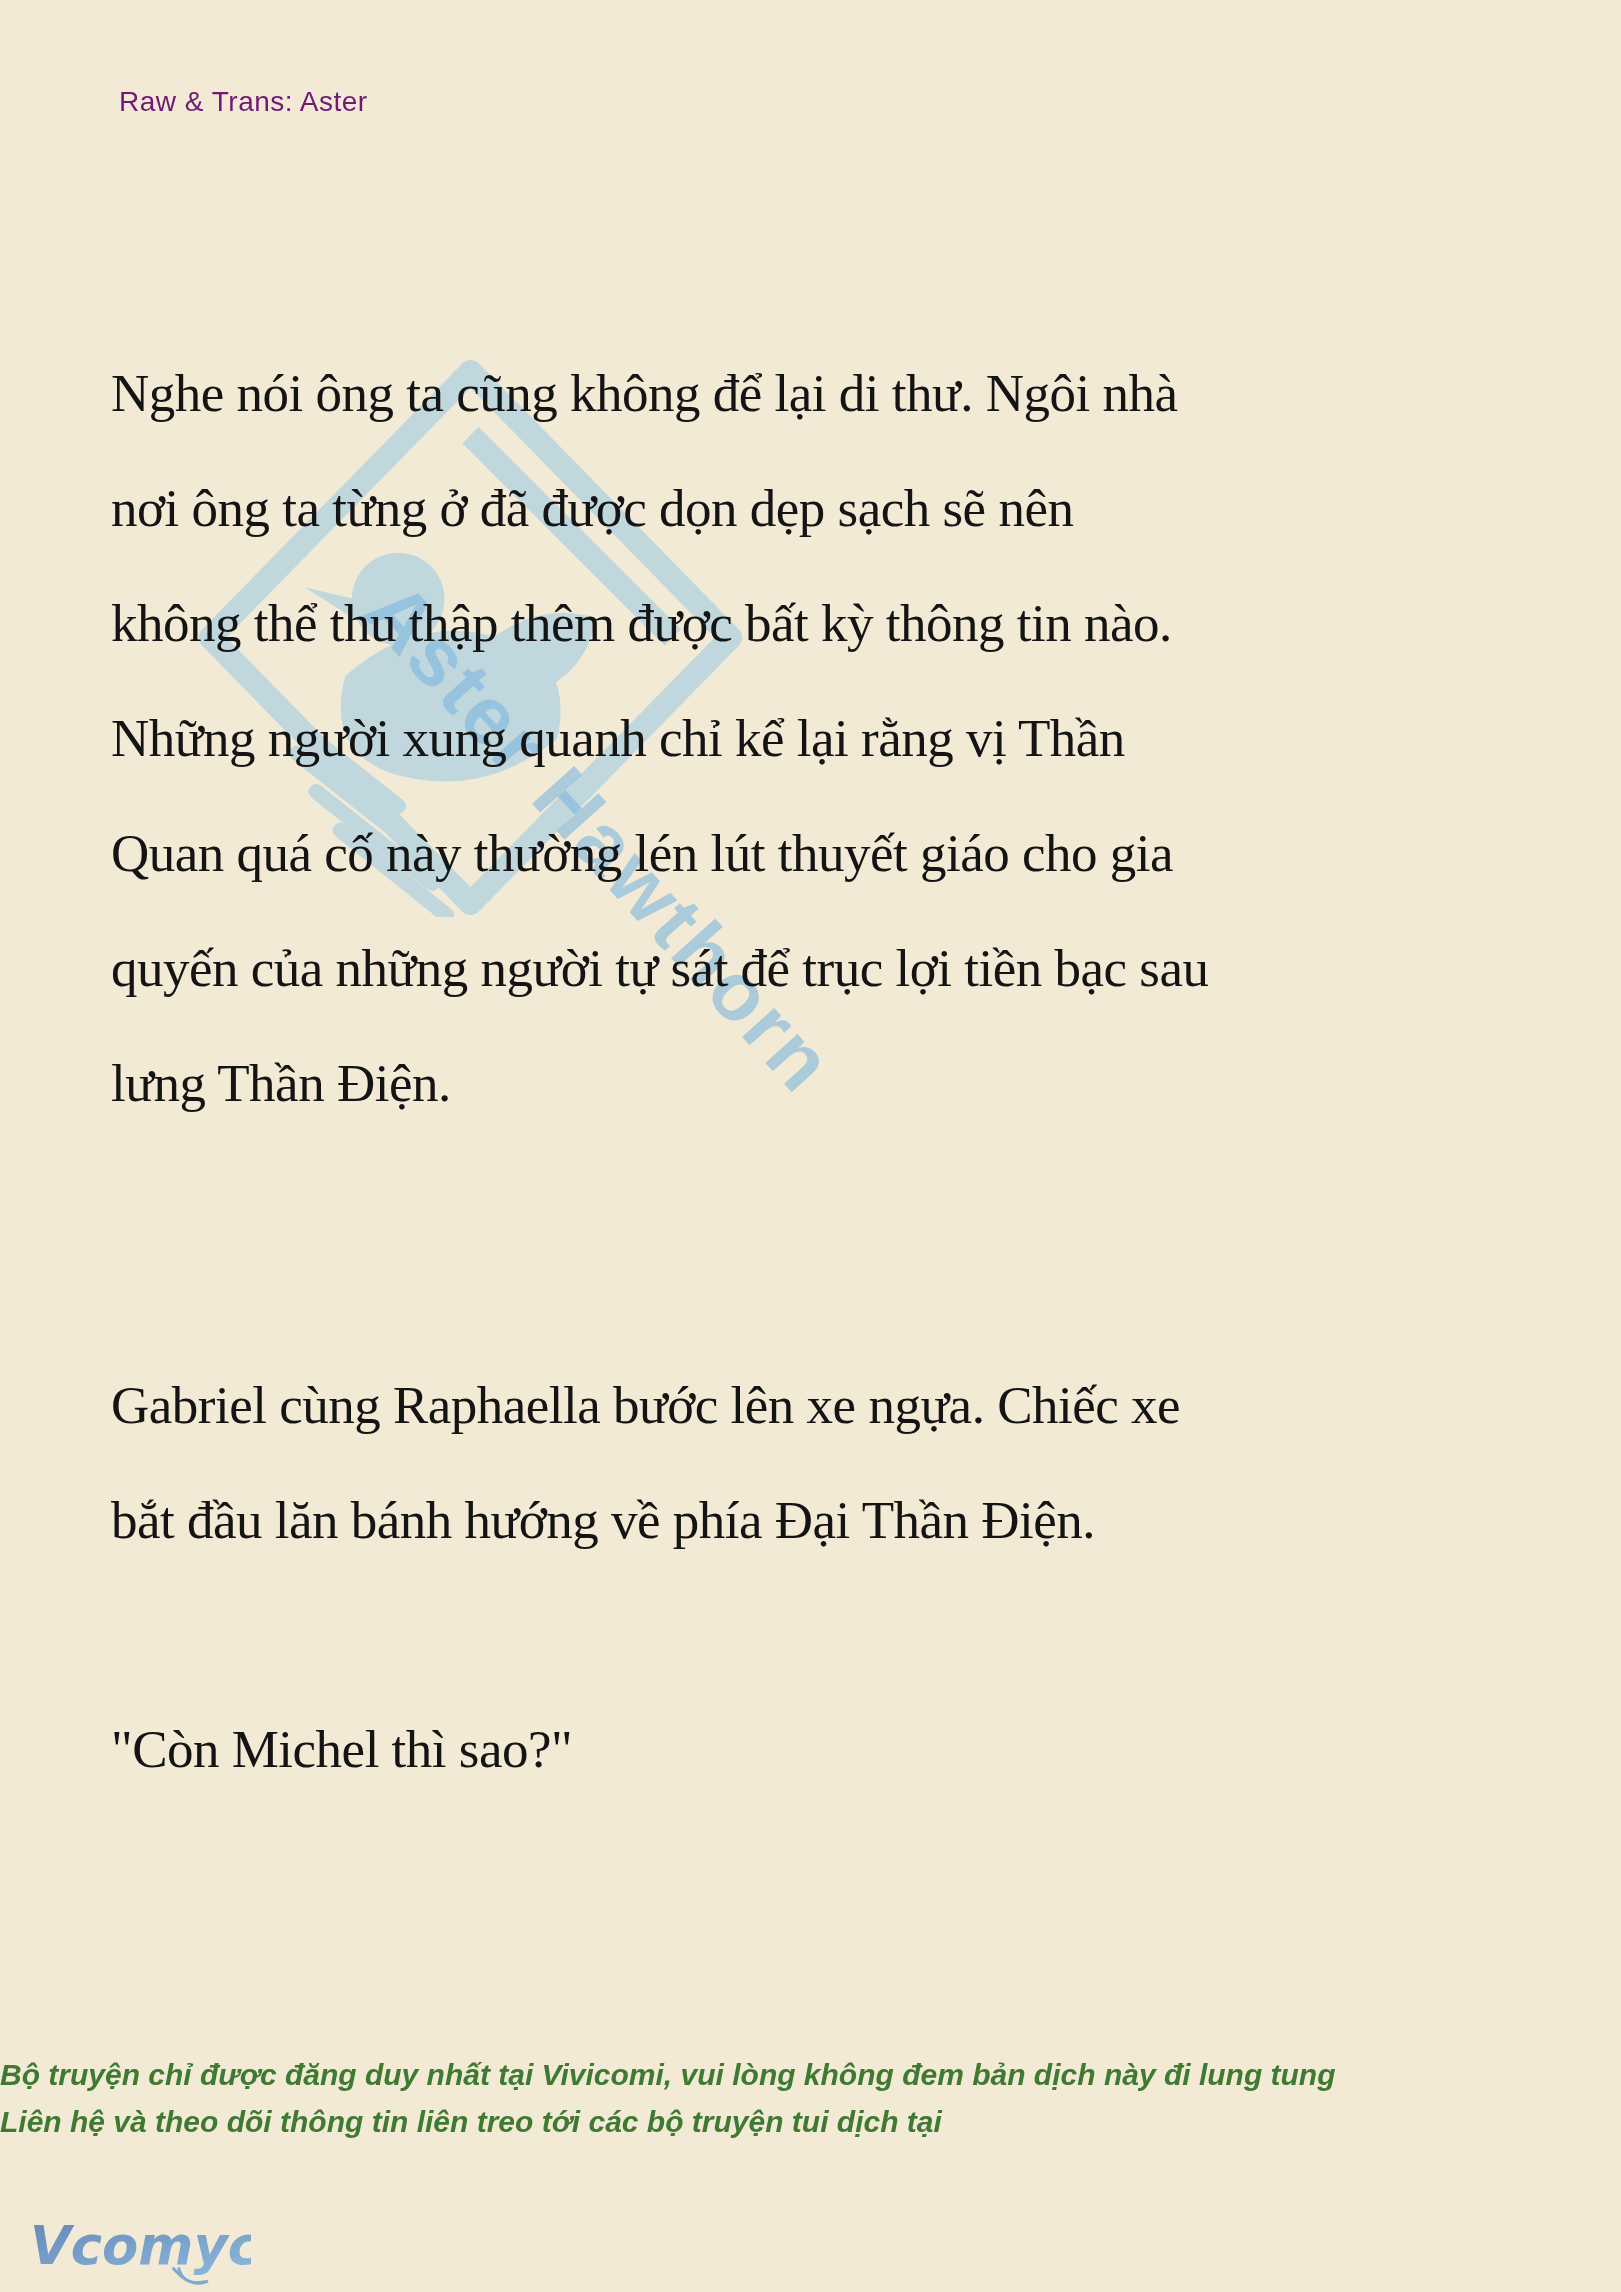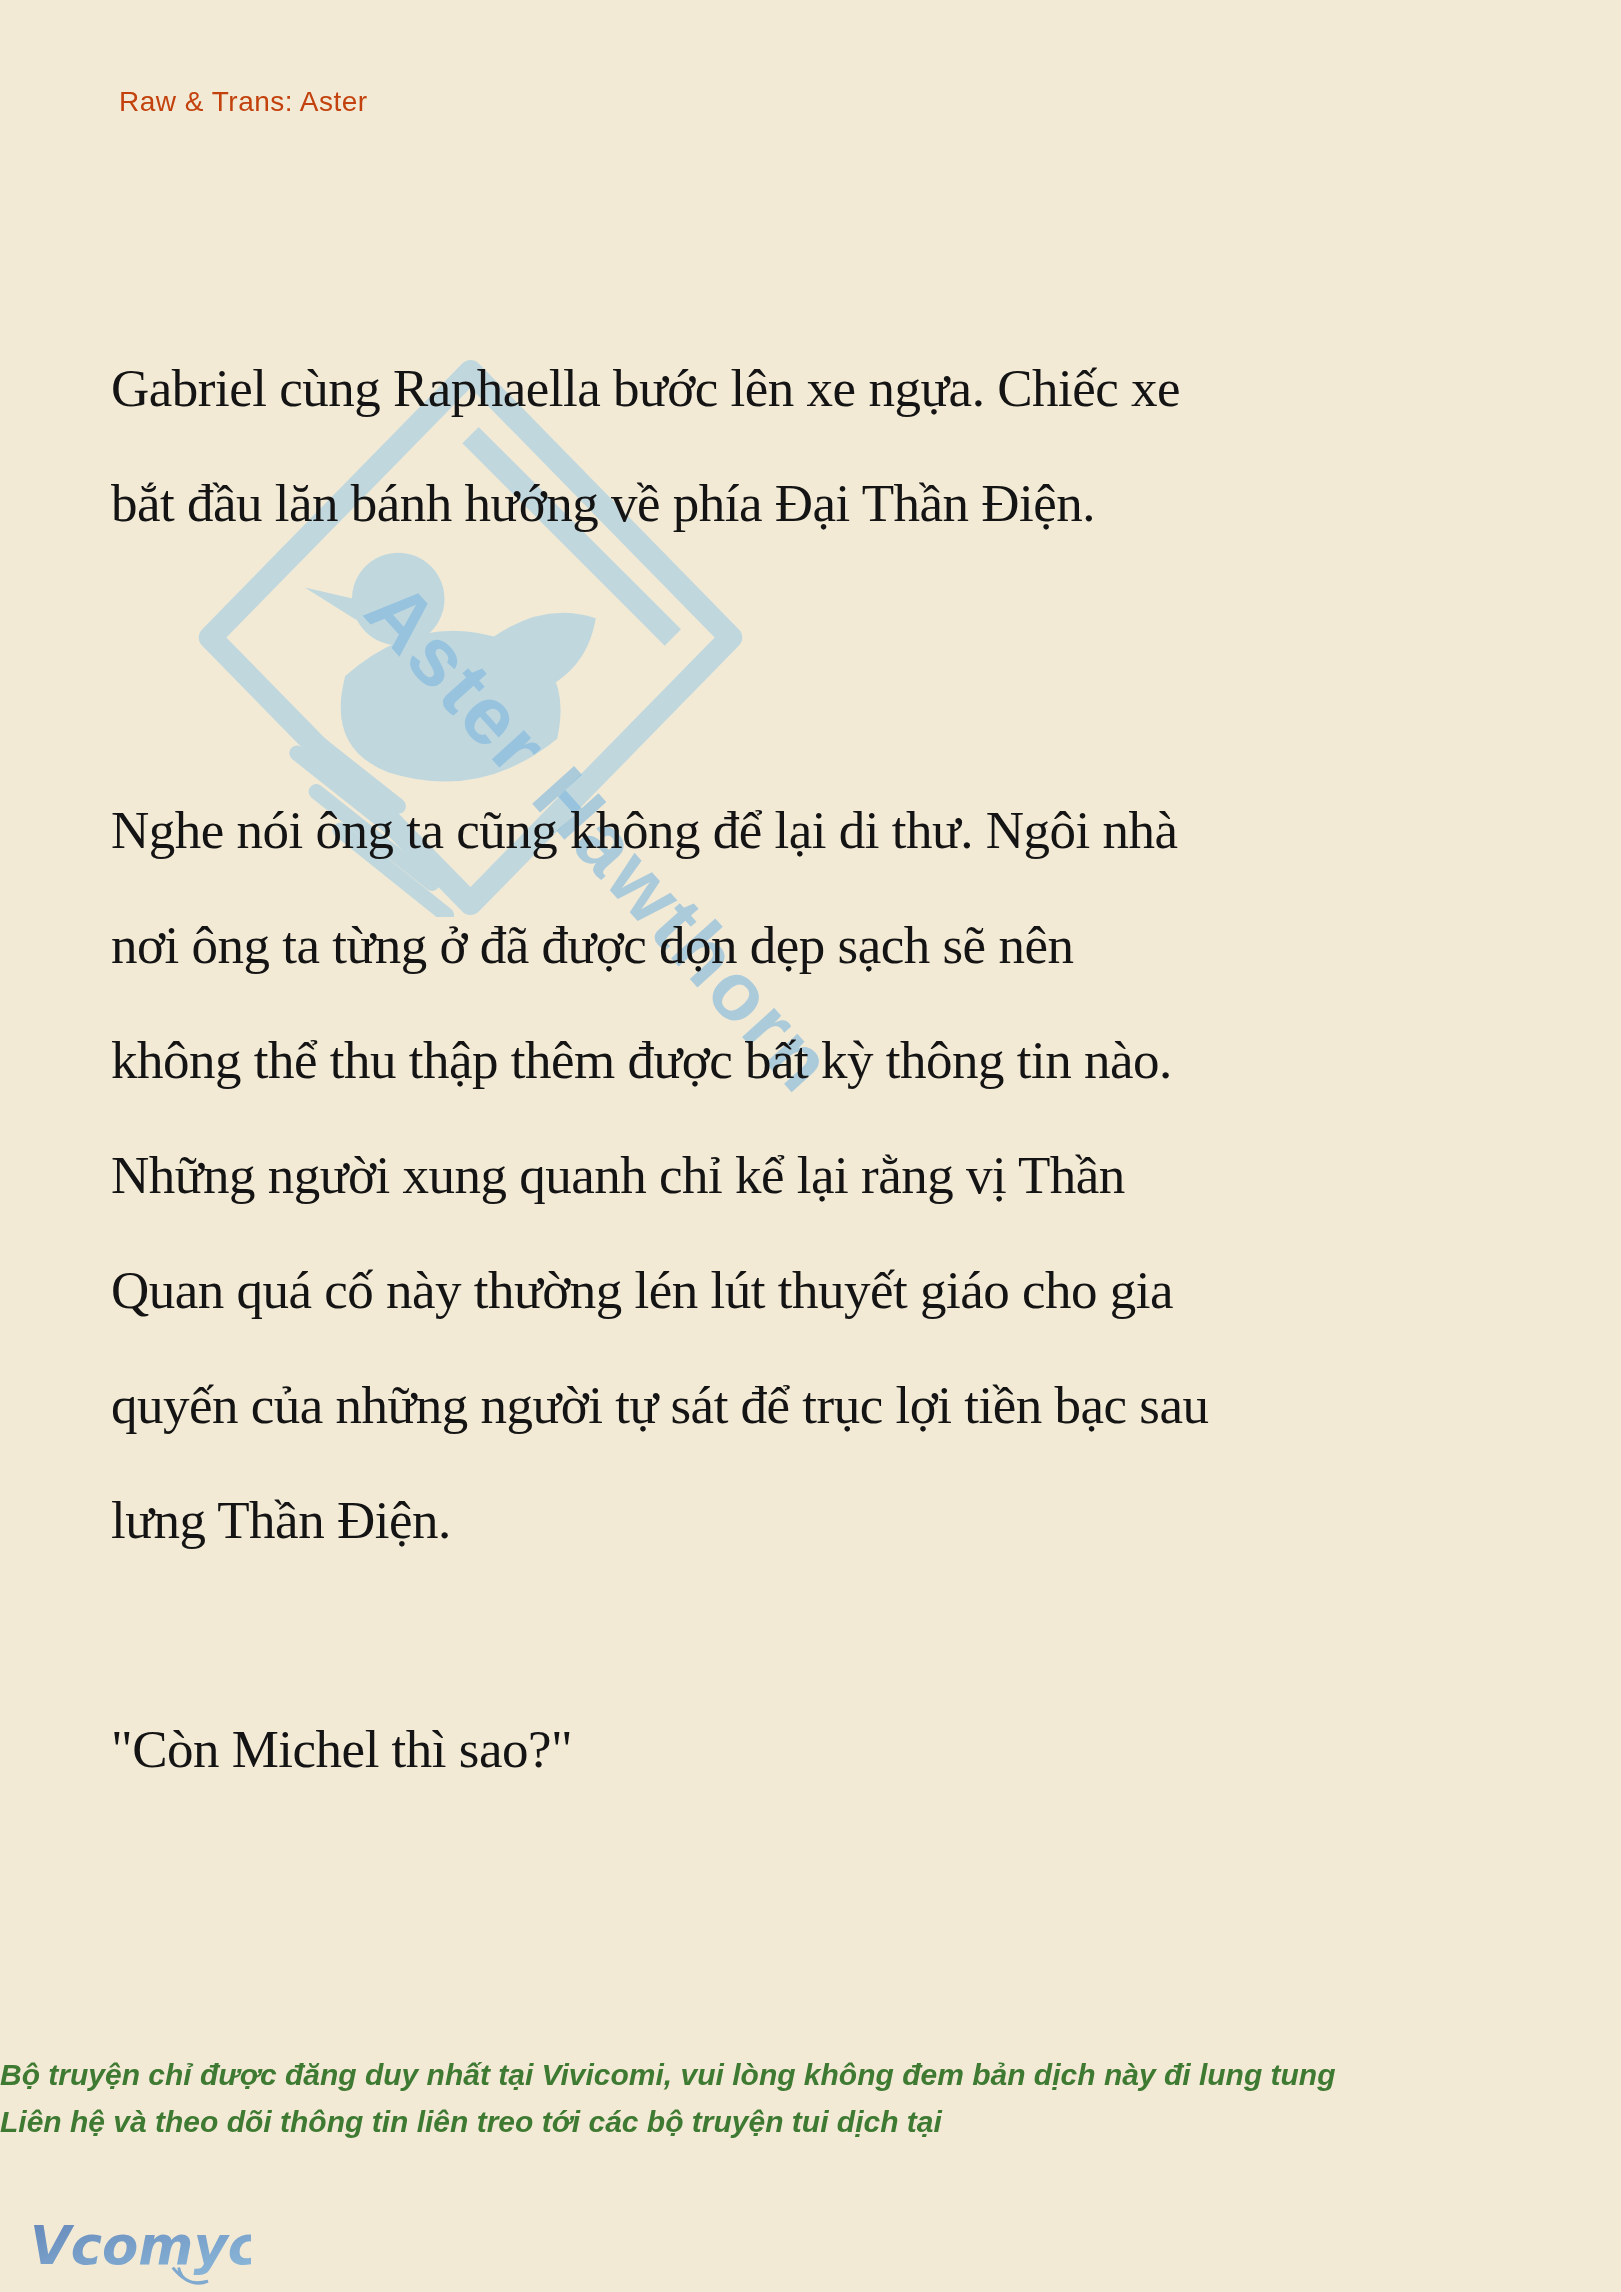--- a/index.html
+++ b/index.html
@@ -10,21 +10,21 @@
     height:2293px;
     background:var(--page-bg,#f3ead6);
     overflow:hidden;
   }
 
   
   .credit {
     position:absolute;
     left:119px; top:86px;
     font-size:28px;
-    color:#c2410c;
+    color:#701a75;
     font-family:"Liberation Sans", sans-serif;
     letter-spacing:0.5px;
   }
 
   
   .wm-icon {
     position:absolute;
     left:191px; top:358px;
     width:559px; height:559px;
     opacity:0.5;
@@ -105,22 +105,22 @@
       <path d="M95 370 L215 465"></path>
       <path d="M110 410 L230 505"></path>
       <path d="M130 450 L250 545"></path>
       <path d="M155 490 L265 578"></path>
     </g>
   </svg>
 
   <div class="wm-text">Aster Hawthorn</div>
 
   <div class="content">
+      <div class="para para-1">Nghe nói ông ta cũng không để lại di thư. Ngôi nhà<br>nơi ông ta từng ở đã được dọn dẹp sạch sẽ nên<br>không thể thu thập thêm được bất kỳ thông tin nào.<br>Những người xung quanh chỉ kể lại rằng vị Thần<br>Quan quá cố này thường lén lút thuyết giáo cho gia<br>quyến của những người tự sát để trục lợi tiền bạc sau<br>lưng Thần Điện.</div>
       <div class="para para-2">Gabriel cùng Raphaella bước lên xe ngựa. Chiếc xe<br>bắt đầu lăn bánh hướng về phía Đại Thần Điện.</div>
-      <div class="para para-1">Nghe nói ông ta cũng không để lại di thư. Ngôi nhà<br>nơi ông ta từng ở đã được dọn dẹp sạch sẽ nên<br>không thể thu thập thêm được bất kỳ thông tin nào.<br>Những người xung quanh chỉ kể lại rằng vị Thần<br>Quan quá cố này thường lén lút thuyết giáo cho gia<br>quyến của những người tự sát để trục lợi tiền bạc sau<br>lưng Thần Điện.</div>
       <div class="para para-3">"Còn Michel thì sao?"</div>
     </div>
 
   <div class="footer">
     <div>Bộ truyện chỉ được đăng duy nhất tại Vivicomi, vui lòng không đem bản dịch này đi lung tung</div>
     <div>Liên hệ và theo dõi thông tin liên treo tới các bộ truyện tui dịch tại</div>
   </div>
 
   <svg class="logo" width="225" height="98" viewBox="0 0 230 100">
     <defs>

